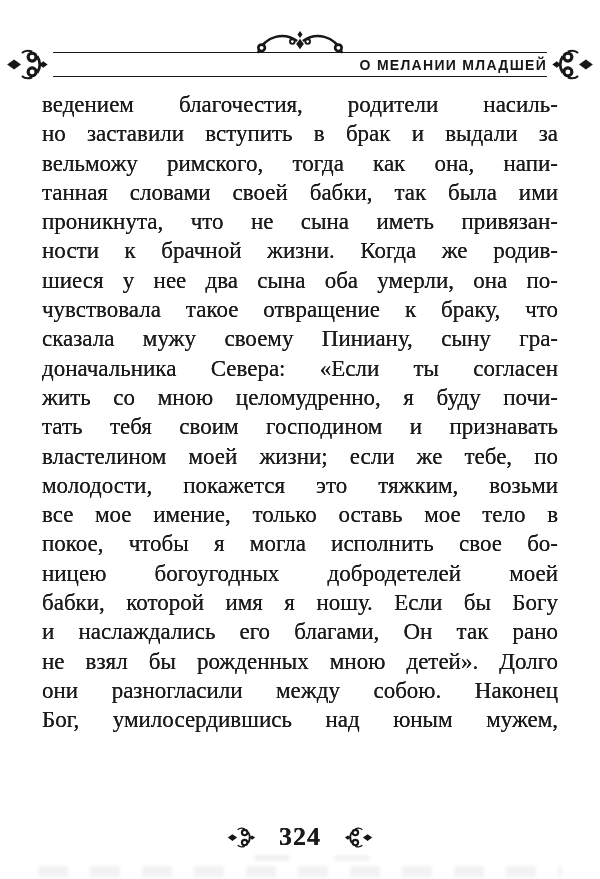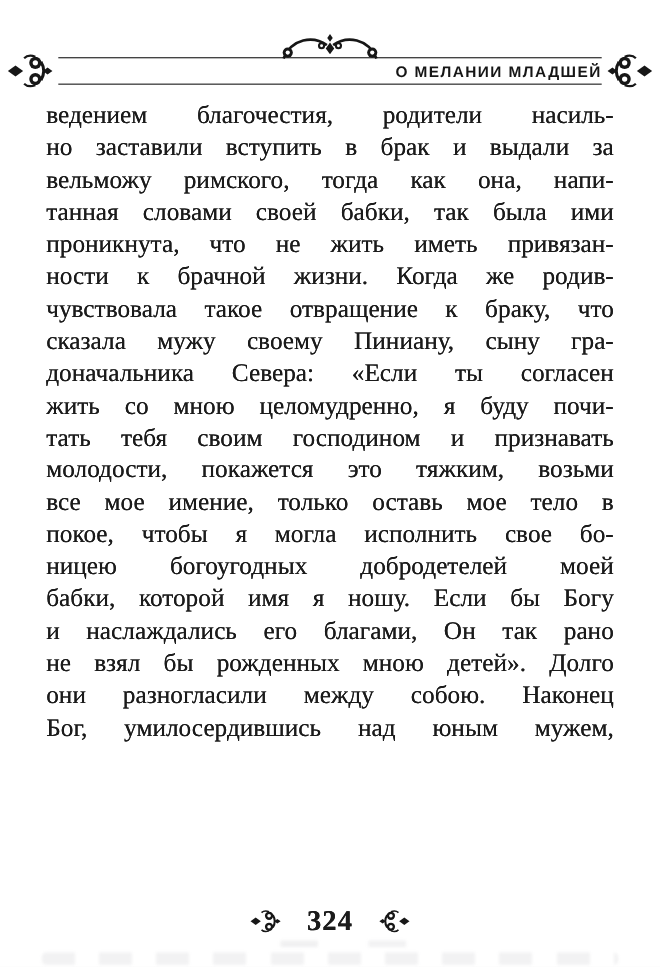--- a/index.html
+++ b/index.html
@@ -169,27 +169,29 @@
     <svg class="fleuron right">
       <use href="#flr"></use>
     </svg>
   </div>
 
   <div class="body-text">
       <div class="line">ведением благочестия, родители насиль-</div>
       <div class="line">но заставили вступить в брак и выдали за</div>
       <div class="line">вельможу римского, тогда как она, напи-</div>
       <div class="line">танная словами своей бабки, так была ими</div>
-      <div class="line">проникнута, что не жить иметь привязан-</div>
+      <div class="line">проникнута, что не сына иметь привязан-</div>
       <div class="line">ности к брачной жизни. Когда же родив-</div>
+      <div class="line">шиеся у нее два сына оба умерли, она по-</div>
       <div class="line">чувствовала такое отвращение к браку, что</div>
       <div class="line">сказала мужу своему Пиниану, сыну гра-</div>
       <div class="line">доначальника Севера: «Если ты согласен</div>
       <div class="line">жить со мною целомудренно, я буду почи-</div>
       <div class="line">тать тебя своим господином и признавать</div>
+      <div class="line">властелином моей жизни; если же тебе, по</div>
       <div class="line">молодости, покажется это тяжким, возьми</div>
       <div class="line">все мое имение, только оставь мое тело в</div>
       <div class="line">покое, чтобы я могла исполнить свое бо-</div>
       <div class="line">ницею богоугодных добродетелей моей</div>
       <div class="line">бабки, которой имя я ношу. Если бы Богу</div>
       <div class="line">и наслаждались его благами, Он так рано</div>
       <div class="line">не взял бы рожденных мною детей». Долго</div>
       <div class="line">они разногласили между собою. Наконец</div>
       <div class="line">Бог, умилосердившись над юным мужем,</div>
     </div>

